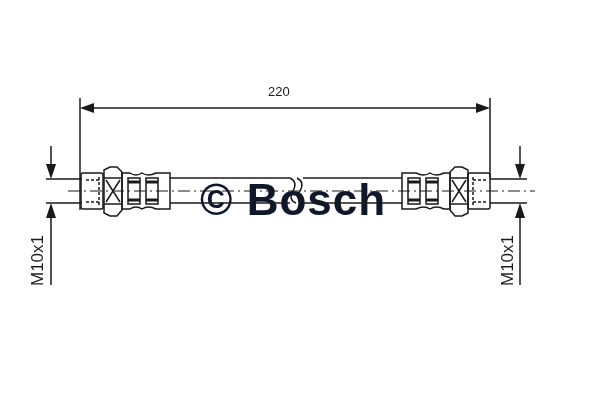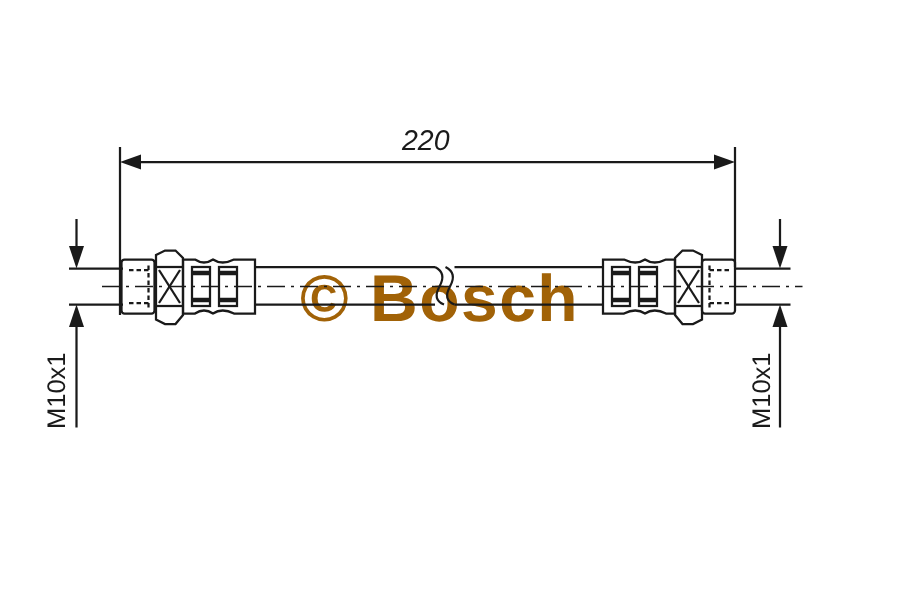--- a/index.html
+++ b/index.html
@@ -1,23 +1,23 @@
 <!DOCTYPE html>
 <html><head>
 <meta charset="utf-8">
 <style>
   html, body { margin: 0; padding: 0; background: #ffffff; }
   body { width: 600px; height: 400px; position: relative; overflow: hidden; font-family: "Liberation Sans", sans-serif; }
   #drawing { position: absolute; left: 0; top: 0; }
   .dim-text { position: absolute; color: #1a1a1a; font-family: "Liberation Sans", sans-serif; }
-  #dim-length { left: 268px; top: 84px; font-size: 19px; font-style: italic; }
+  #dim-length { left: 268px; top: 84px; font-size: 13px; }
   .thread-label { font-size: 17px; transform-origin: left top; transform: rotate(-90deg); white-space: nowrap; }
   #thread-left { left: 28px; top: 286px; }
   #thread-right { left: 498px; top: 286px; }
-  #watermark { position: absolute; left: 200px; top: 175px; font-size: 44px; font-weight: bold; color: #a16207; letter-spacing: 1px; z-index: 0; }
+  #watermark { position: absolute; left: 200px; top: 175px; font-size: 44px; font-weight: bold; color: #0f172a; letter-spacing: 1px; z-index: 0; }
 </style>
 </head>
 <body>
 
 <div id="watermark">© Bosch</div>
 
 <svg id="drawing" width="600" height="400" viewBox="0 0 600 400" xmlns="http://www.w3.org/2000/svg" style="z-index:1">
   <g stroke="#1a1a1a" fill="none" stroke-width="1.5">
 
     <g>

